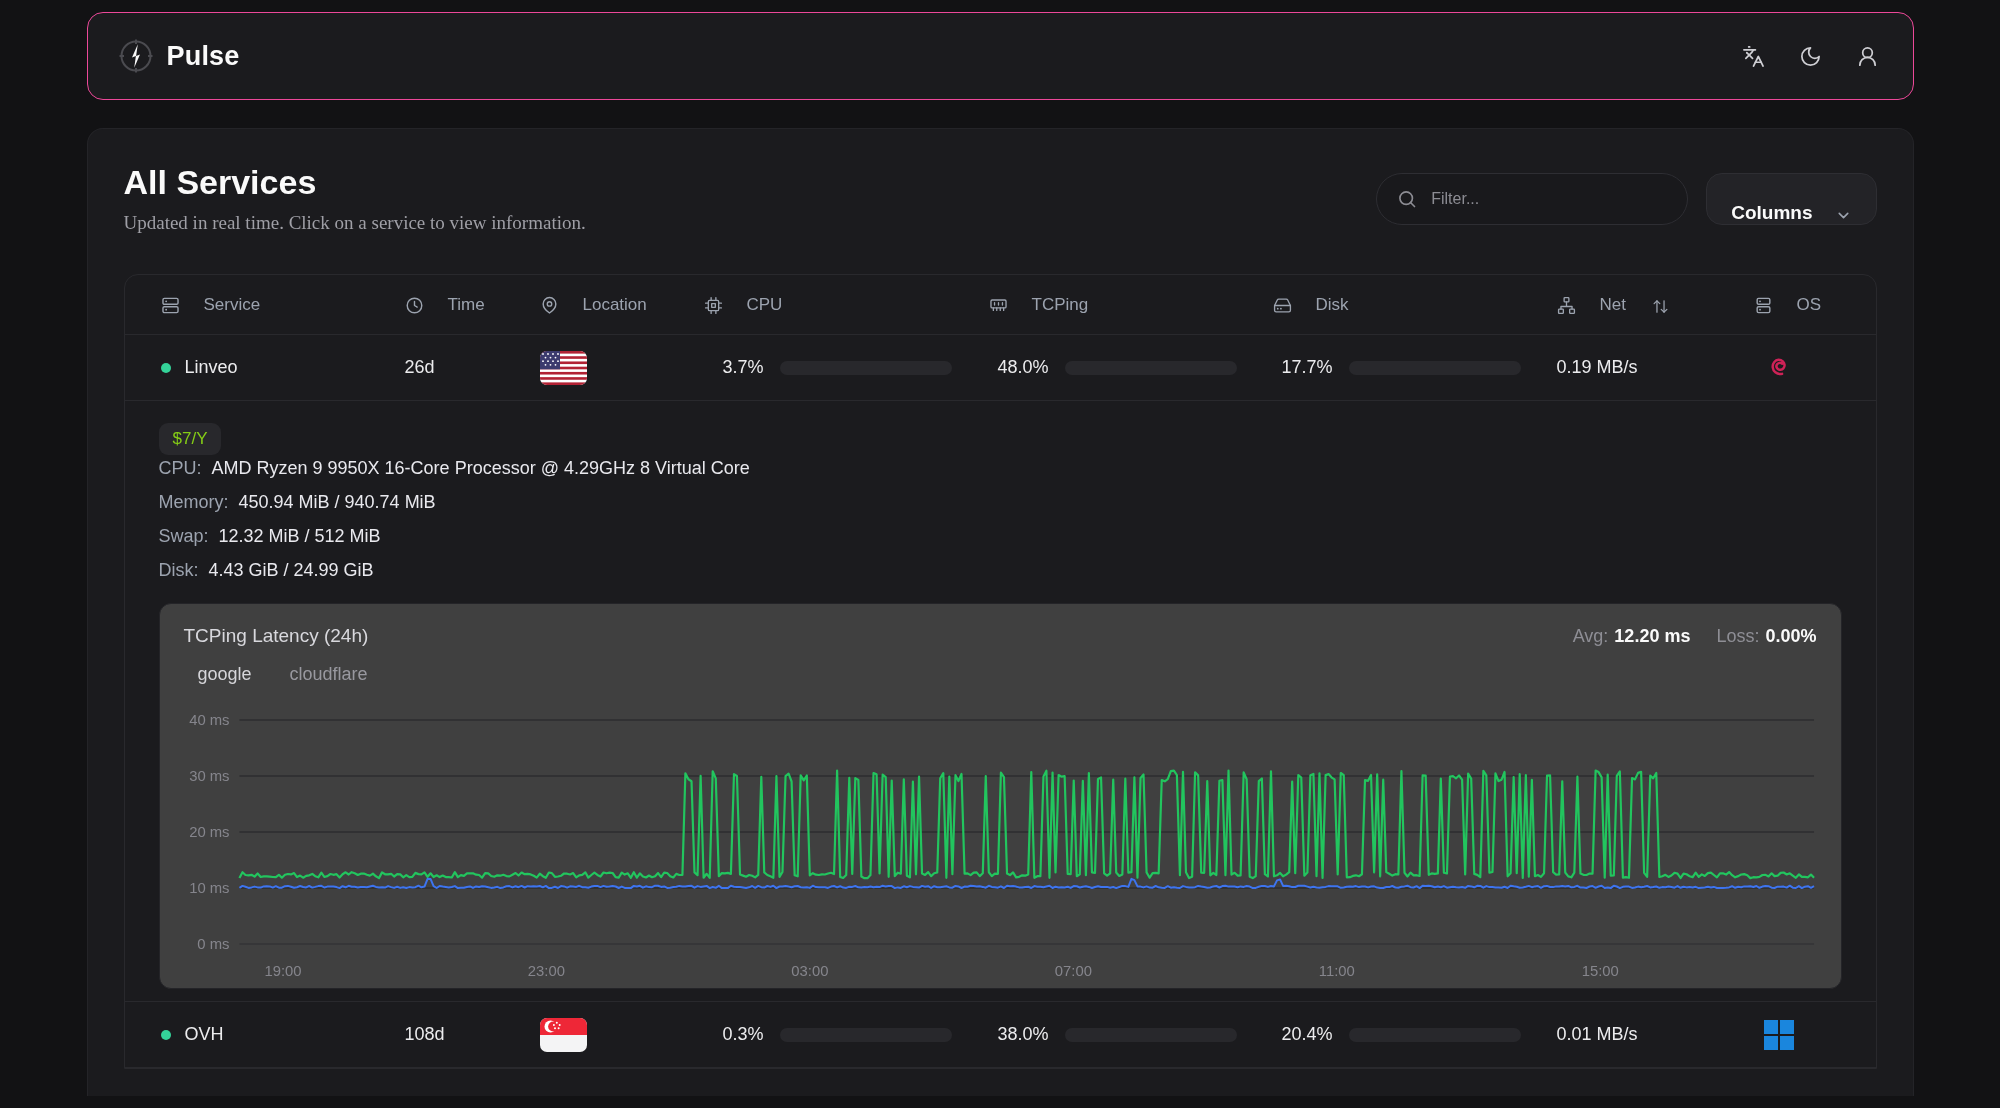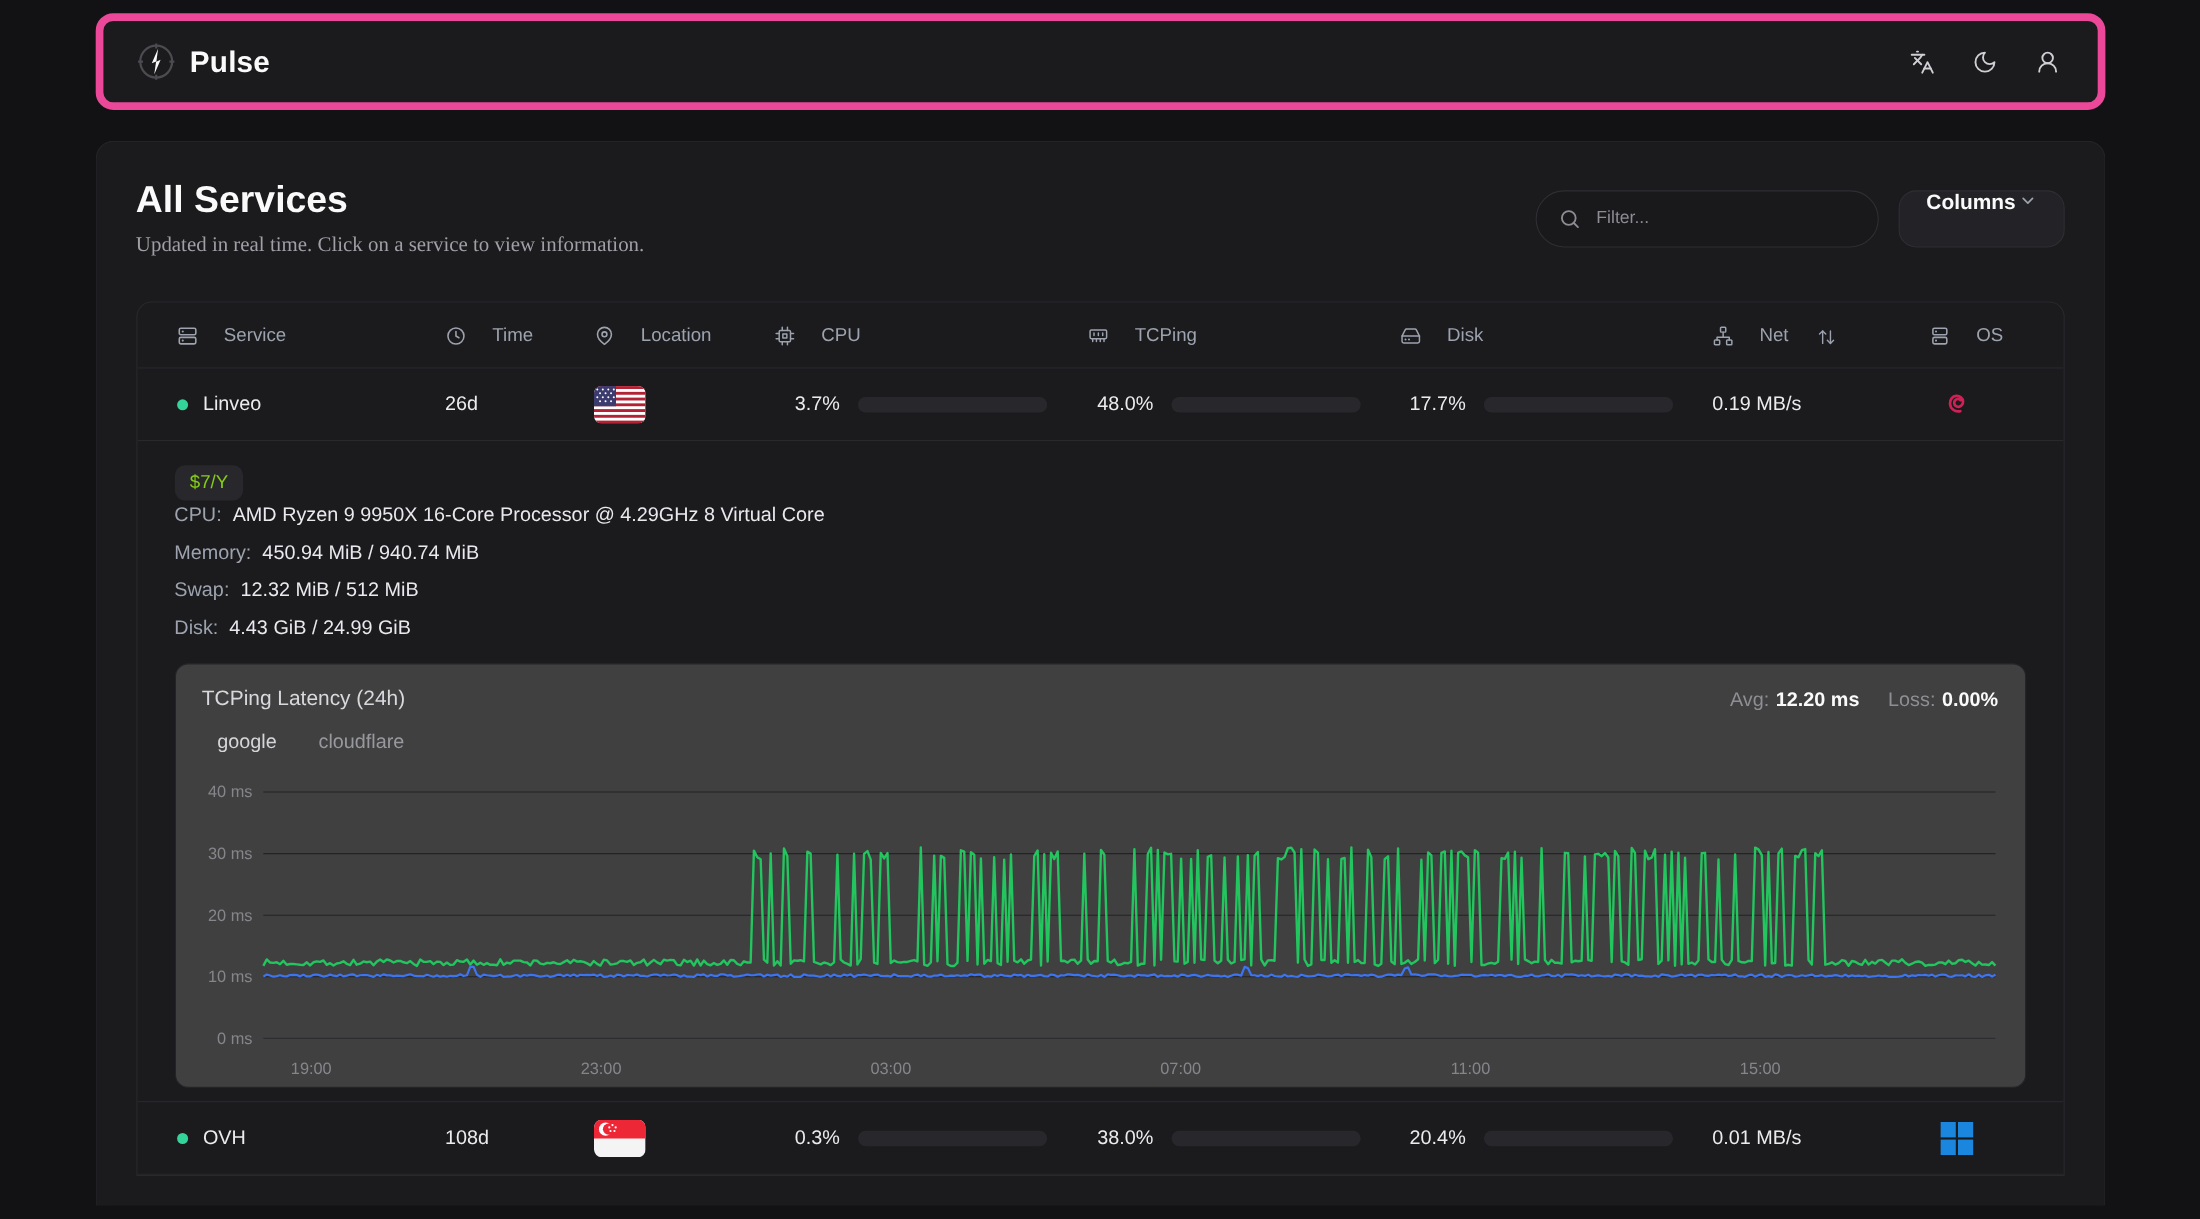--- a/index.html
+++ b/index.html
@@ -6,21 +6,21 @@
   html,body { margin:0; padding:0; }
   body {
     width:2000px; height:1108px; overflow:hidden;
     background:#121214; color:#ececf0;
     font-family:"Liberation Sans","DejaVu Sans",sans-serif;
   }
   .shell { width:1827px; margin:0 auto; padding-top:12px; }
 
   
   .topbar {
-    height:88px; background:#1b1b1e; border:7px solid #ec4899; border-radius:16px;
+    height:88px; background:#1b1b1e; border:1px solid #ec4899; border-radius:16px;
     display:flex; align-items:center; justify-content:space-between; padding:0 30px;
   }
   .brand { display:flex; align-items:center; gap:13px; cursor:pointer; }
   .brand-name { font-size:27px; font-weight:700; color:#fafafa; letter-spacing:.2px; }
   .topbar-actions { display:flex; align-items:center; gap:26px; }
   .icon-btn { background:none; border:none; color:#cfcfd4; cursor:pointer; padding:4px; display:flex; }
 
   
   .card {
     margin-top:28px; background:#1b1b1e; border:1px solid #242428;
@@ -32,21 +32,21 @@
   .page-subtitle { margin:10px 0 0; font-size:19px; color:#9f9fa6;font-family:Liberation Serif, serif; }
   .controls { display:flex; align-items:center; gap:18px; }
   .filter {
     width:312px; height:52px; border:1px solid #2e2e33; background:#19191c;
     border-radius:26px; display:flex; align-items:center; gap:12px; padding:0 20px; color:#8c8c93;
   }
   .filter input { background:none; border:none; outline:none; color:#e5e5ea; font-size:16px; width:100%; }
   .filter input::placeholder { color:#8c8c93; }
   .columns-btn {
     height:52px; padding:0 24px; border-radius:16px; background:#232327; border:1px solid #2e2e33;
-    color:#fafafa; font-size:19px; font-weight:600; display:flex; align-items:flex-start; gap:2px; cursor:pointer;
+    color:#fafafa; font-size:19px; font-weight:600; display:flex; align-items:flex-end; gap:22px; cursor:pointer;
     font-family:inherit;
   }
 
   
   .table { margin-top:40px; border:1px solid #29292d; border-radius:14px 14px 0 0; overflow:hidden; }
   .grid-row {
     display:grid; grid-template-columns:244px 135px 164px 285px 284px 284px 197px 1fr;
     align-items:center; padding-left:36px;
   }
   .thead { height:60px; color:#9ca3af; font-size:17px; border-bottom:1px solid #29292d; }

